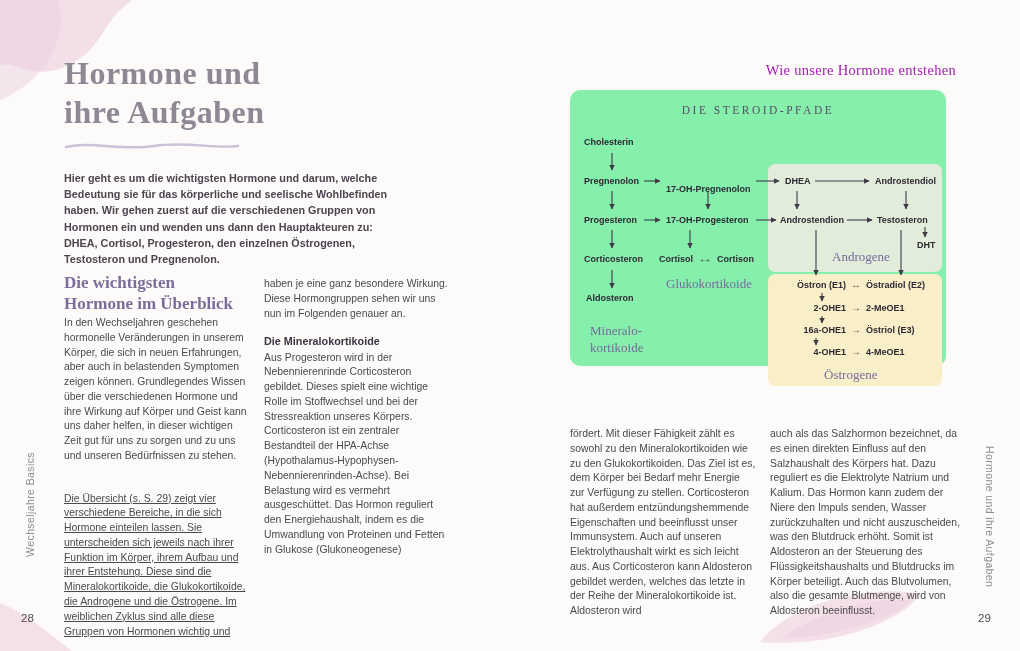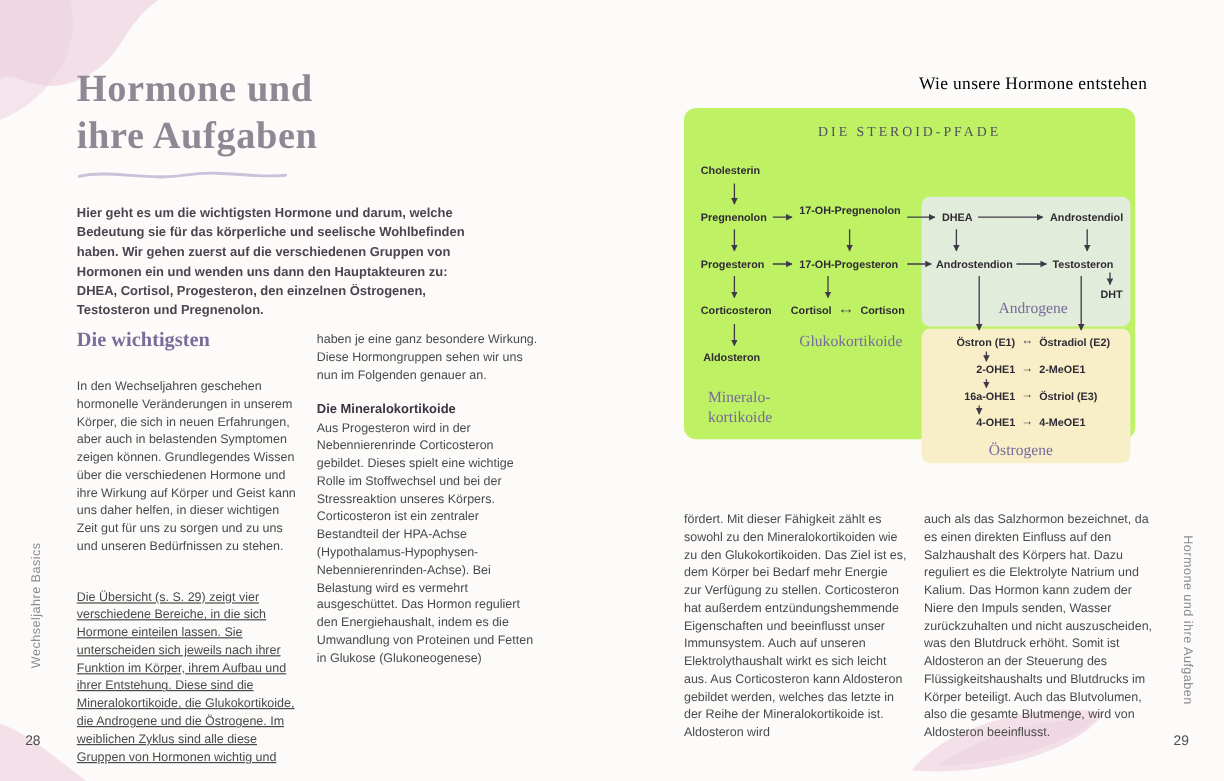--- a/index.html
+++ b/index.html
@@ -42,27 +42,27 @@
 
   .bodycol { position:absolute; font-size:10.4px; line-height:1.42; color:#4a4a4a; hyphens:auto; }
   .col-l1 { left:64px;  top:316px; width:184px; }
   .col-l2 { left:264px; top:277px; width:187px; }
   .bodycol p + p { margin-top:28px;text-decoration:underline; }
   .subhead { margin-top:13px; margin-bottom:1px; font-size:10.8px; font-weight:bold; color:#3a3540; }
 
   
   .header-right {
     position:absolute; right:64px; top:62px; text-align:right;
-    font-family:"Liberation Serif", serif; font-size:14.5px; color:#000000;
+    font-family:"Liberation Serif", serif; font-size:14.5px; color:#a21caf;
     letter-spacing:.3px;
   }
 
   .diagram {
     position:absolute; left:570px; top:90px; width:376px; height:276px;
-    background:#bef264; border-radius:10px;
+    background:#86efac; border-radius:10px;
   }
   .diagram-title {
     position:absolute; left:0; top:14px; width:100%; text-align:center;
     font-family:"Liberation Serif", serif; font-size:11.5px; letter-spacing:2.5px;
     color:#544c66;
   }
   .subbox { position:absolute; border-radius:7px; }
   .box-androgene  { left:198px; top:74px;  width:174px; height:108px; background:#e2ecdb; }
   .box-oestrogene { left:198px; top:184px; width:174px; height:112px; background:#f8efc9; }
 
@@ -113,20 +113,21 @@
   <div>ihre Aufgaben</div>
 </h1>
 <svg class="squiggle" width="178" height="14">
   <path d="M2,8 C 28,2 58,12 90,7 C 122,2 150,10 174,7" fill="none" stroke="#cbc2d9" stroke-width="2.4" stroke-linecap="round"></path>
 </svg>
 
 <p class="intro">Hier geht es um die wichtigsten Hormone und darum, welche Bedeutung sie für das körperliche und seelische Wohlbefinden haben. Wir gehen zuerst auf die verschiedenen Gruppen von Hormonen ein und wenden uns dann den Hauptakteuren zu: DHEA, Cortisol, Progesteron, den einzelnen Östrogenen, Testosteron und Pregnenolon.</p>
 
 <h2 class="overview-heading">
   <div>Die wichtigsten</div>
+  <div>Hormone im Überblick</div>
 </h2>
 
 <div class="bodycol col-l1">
   <p>In den Wechseljahren geschehen hormonelle Veränderungen in unserem Körper, die sich in neuen Erfahrungen, aber auch in belastenden Symptomen zeigen können. Grundlegendes Wissen über die verschiedenen Hormone und ihre Wirkung auf Körper und Geist kann uns daher helfen, in dieser wichtigen Zeit gut für uns zu sorgen und zu uns und unseren Bedürfnissen zu stehen.</p>
   <p>Die Übersicht (s. S. 29) zeigt vier verschiedene Bereiche, in die sich Hormone einteilen lassen. Sie unterscheiden sich jeweils nach ihrer Funktion im Körper, ihrem Aufbau und ihrer Entstehung. Diese sind die Mineralokortikoide, die Glukokortikoide, die Androgene und die Östrogene. Im weiblichen Zyklus sind alle diese Gruppen von Hormonen wichtig und</p>
 </div>
 
 <div class="bodycol col-l2">
   <p>haben je eine ganz besondere Wirkung. Diese Hormongruppen sehen wir uns nun im Folgenden genauer an.</p>
   <div class="subhead">Die Mineralokortikoide</div>
@@ -166,21 +167,21 @@
       <line x1="246" y1="140" x2="246" y2="185"></line>
       <line x1="331" y1="140" x2="331" y2="185"></line>
       <line x1="252" y1="203" x2="252" y2="211"></line>
       <line x1="252" y1="226" x2="252" y2="233"></line>
       <line x1="246" y1="248" x2="246" y2="255"></line>
     </g>
   </svg>
 
   <div class="node" style="left:14px;top:47px">Cholesterin</div>
   <div class="node" style="left:14px;top:86px">Pregnenolon</div>
-  <div class="node" style="left:96px;top:80px">17-OH-Pregnenolon</div>
+  <div class="node" style="left:96px;top:94px">17-OH-Pregnenolon</div>
   <div class="node" style="left:215px;top:86px">DHEA</div>
   <div class="node" style="left:305px;top:86px">Androstendiol</div>
   <div class="node" style="left:14px;top:125px">Progesteron</div>
   <div class="node" style="left:96px;top:125px">17-OH-Progesteron</div>
   <div class="node" style="left:210px;top:125px">Androstendion</div>
   <div class="node" style="left:307px;top:125px">Testosteron</div>
   <div class="node" style="left:347px;top:150px">DHT</div>
   <div class="node" style="left:14px;top:164px">Corticosteron</div>
 
   <div class="c-row" style="left:89px;top:163px">

